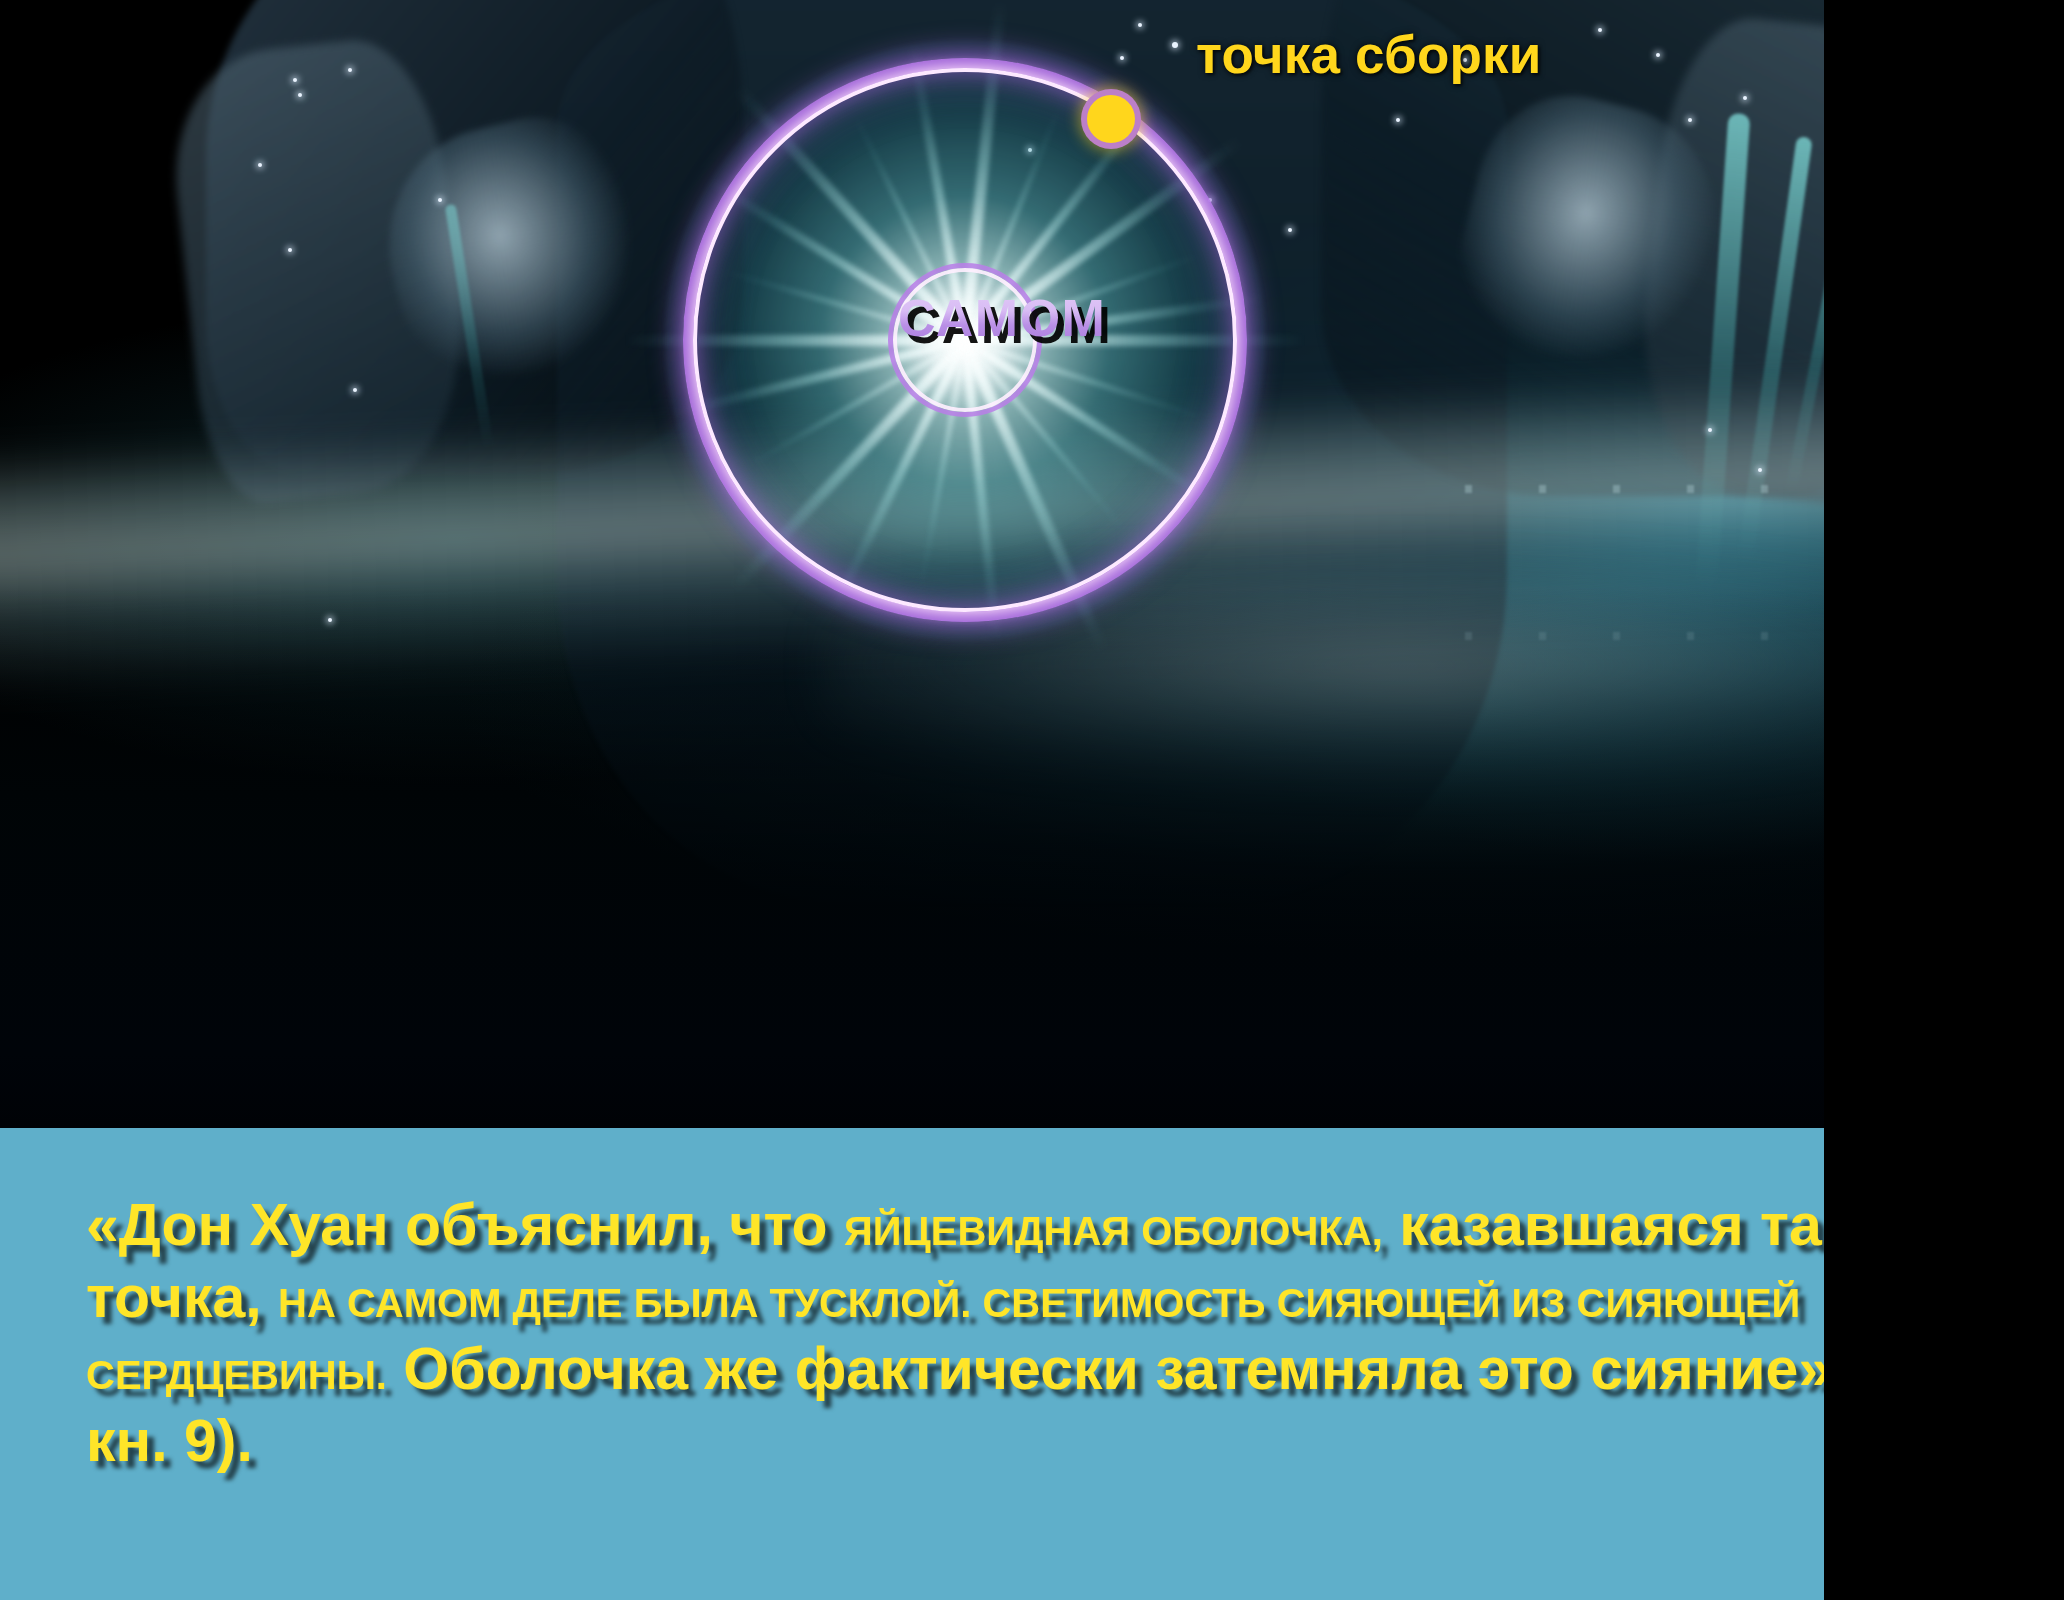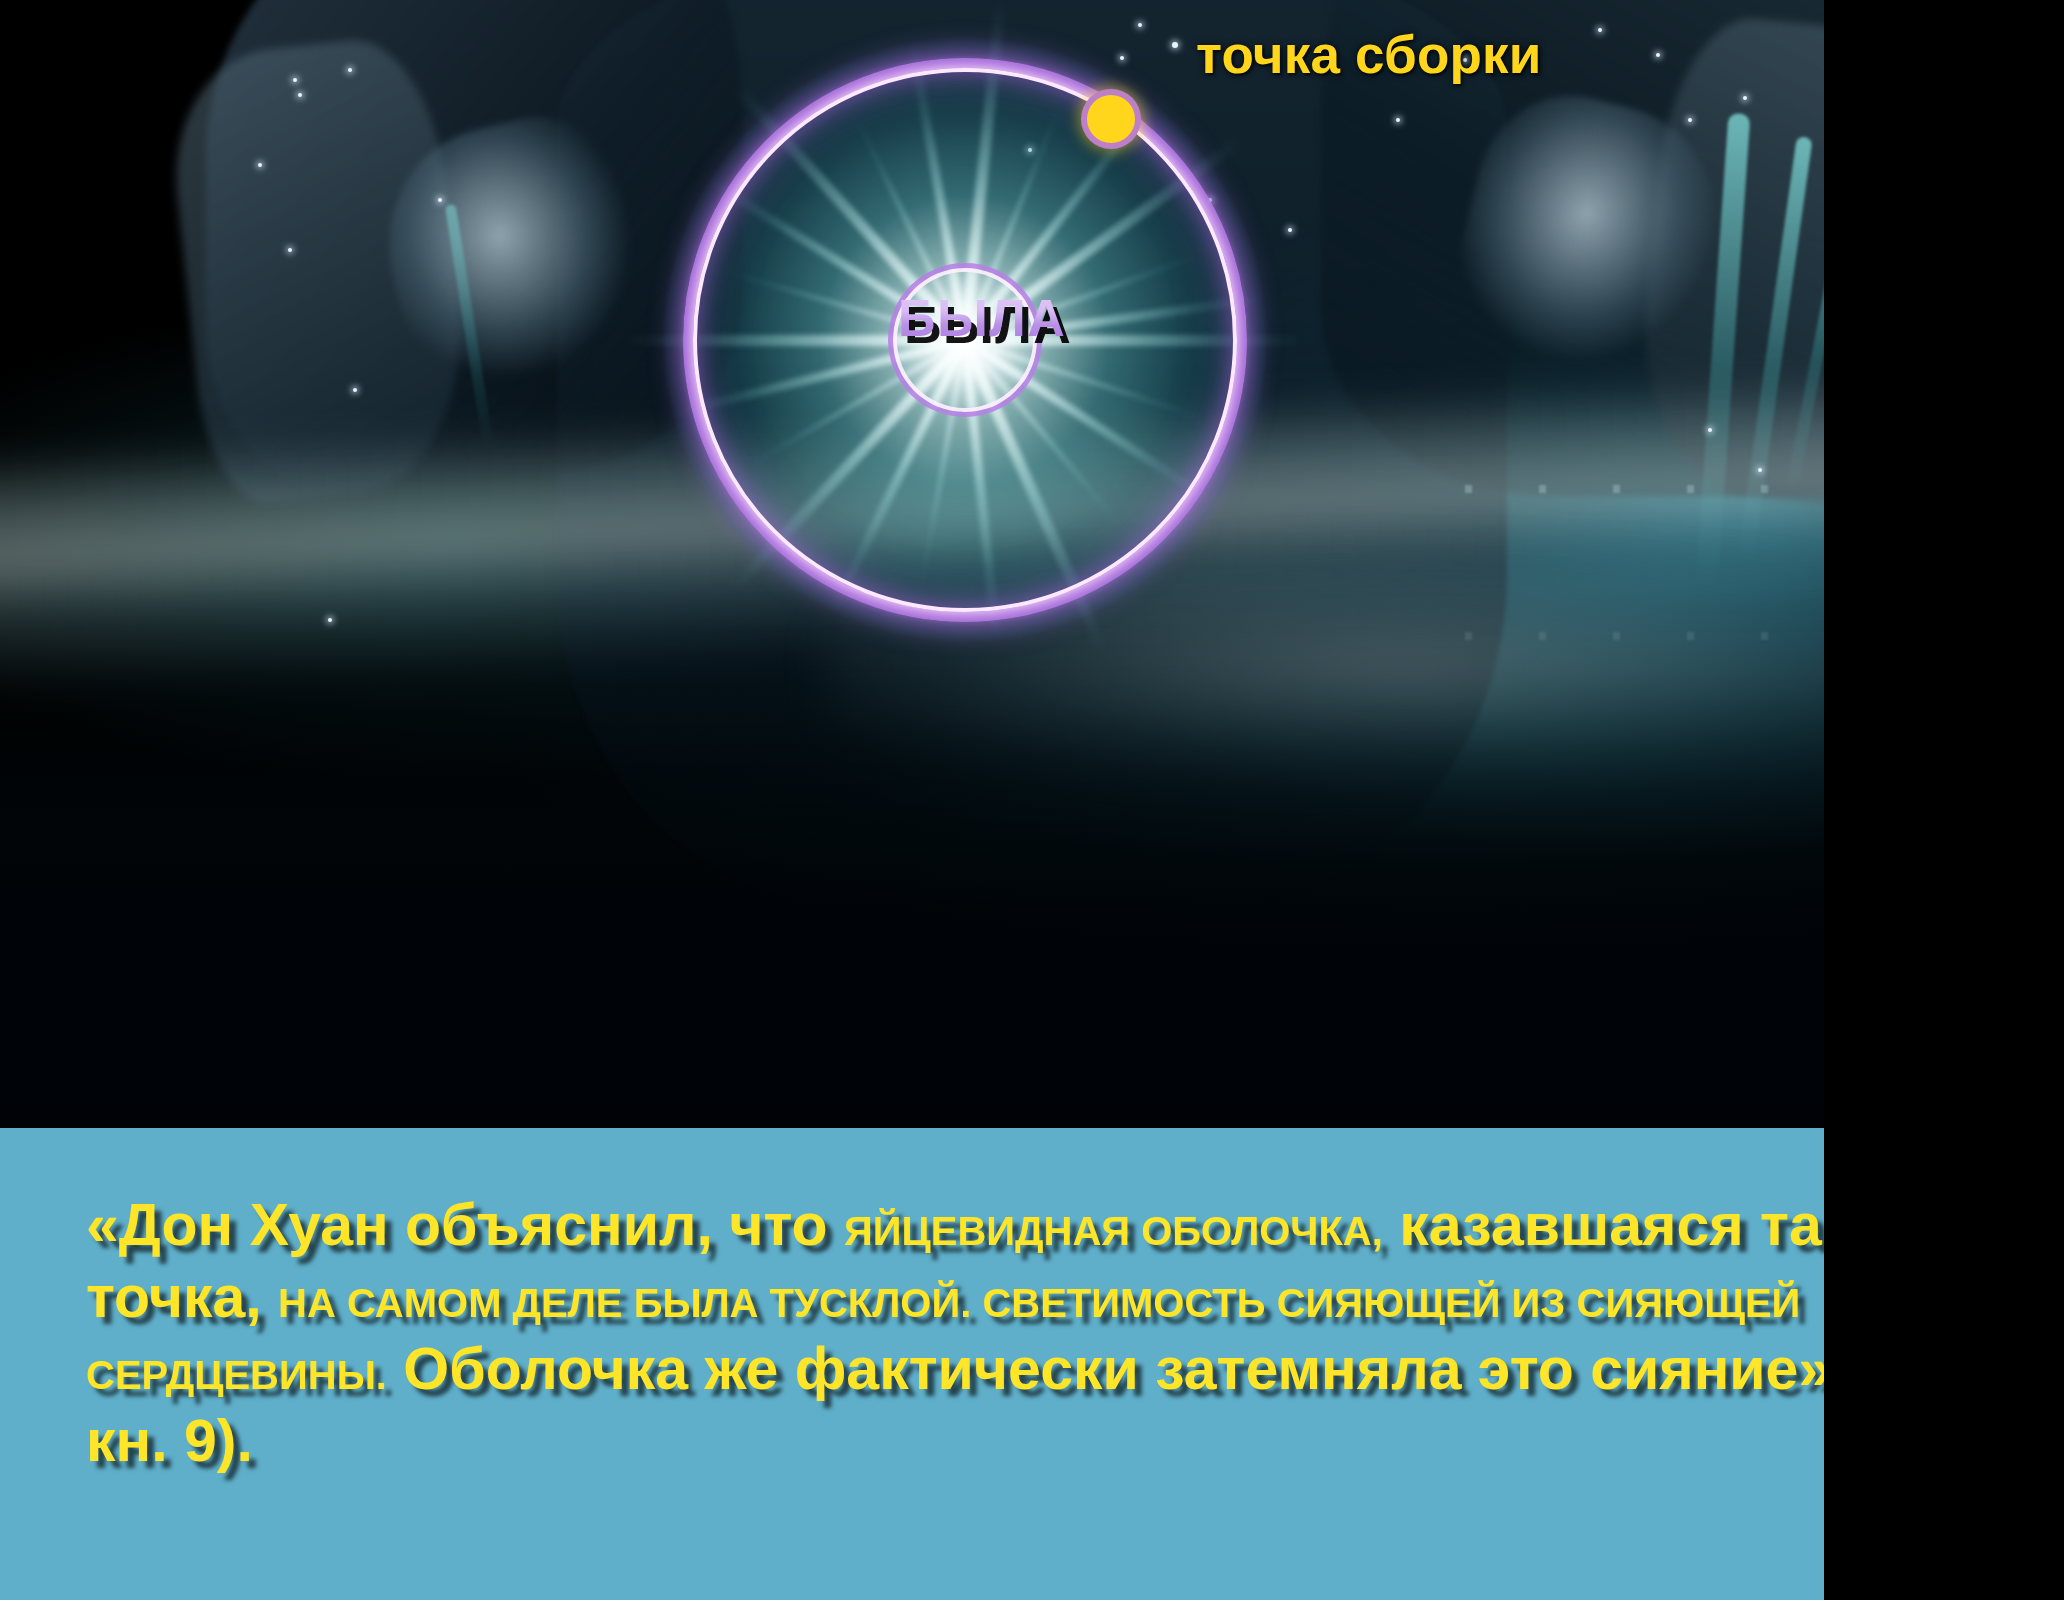--- a/index.html
+++ b/index.html
@@ -398,21 +398,21 @@
     </div>
 
     <div id="orb-glow"></div>
     <div id="orb-ring"></div>
     <div id="orb-ring-inner"></div>
 
     <div id="point"></div>
     <div id="label-point">точка сборки</div>
 
     <div id="center-ring"></div>
-    <div id="label-center" class="plaque">БЫЛА</div>
+    <div id="label-center" class="plaque">САМОМ</div>
 
   </div>
 
   <div id="caption">
     <div id="caption-text"><span>«Дон Хуан объяснил, что </span><span class="caps">ЯЙЦЕВИДНАЯ ОБОЛОЧКА,</span><span> казавшаяся такой точка, </span><span class="caps">НА САМОМ ДЕЛЕ БЫЛА ТУСКЛОЙ. СВЕТИМОСТЬ СИЯЮЩЕЙ ИЗ СИЯЮЩЕЙ СЕРДЦЕВИНЫ.</span><span> Оболочка же фактически затемняла это сияние» (из кн. 9).</span></div>
   </div>
 
 </div>
 
 </body></html>

